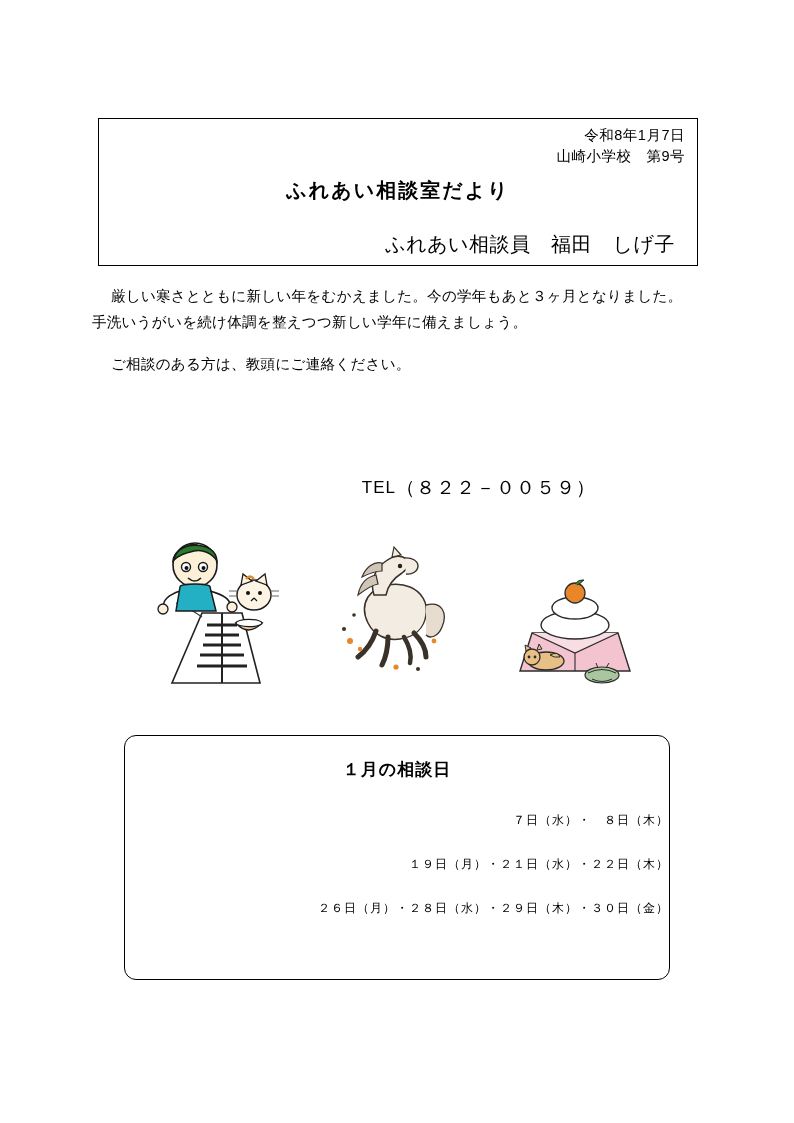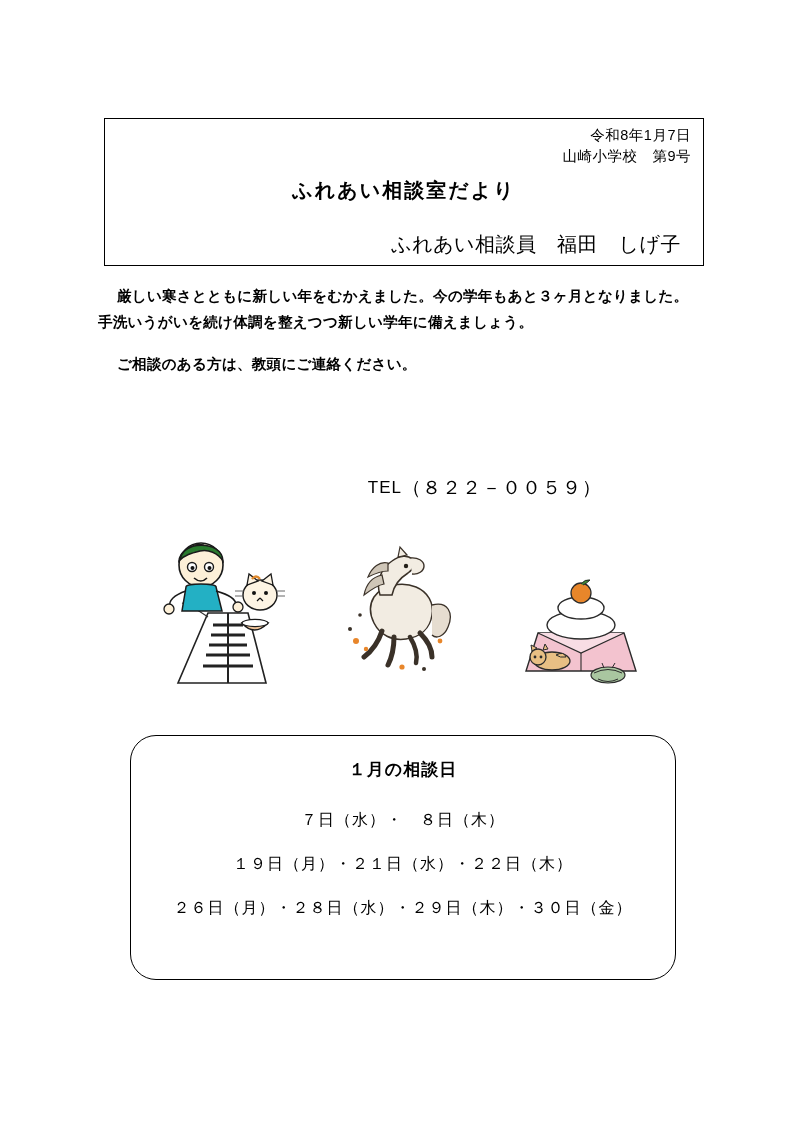--- a/index.html
+++ b/index.html
@@ -11,21 +11,21 @@
     height: 1123px;
     background: #ffffff;
     font-family: "Liberation Sans", sans-serif;
     color: #000000;
     position: relative;
     overflow: hidden;
   }
 
   .page {
     position: absolute;
-    left: 6px; top: 0;
+    left: 0; top: 0;
     width: 682px;
     height: 1123px;
   }
 
   
   .header-box {
     position: absolute;
     left: 98px;
     top: 118px;
     width: 600px;
@@ -70,21 +70,21 @@
     line-height: 26px;
     letter-spacing: 0.2px;
   }
   .para {
     margin: 0 0 16px 0;
   }
   .para .indent {
     display: inline-block;
     width: 1.3em;
   }
-  .para-line { display: block; font-weight: bold; }
+  .para-line { display: block; }
 
   .tel-line {
     position: absolute;
     right: 86px;
     top: 475px;
     font-size: 19px;
     letter-spacing: 1px;
   }
   .tel-small {
     font-size: 17px;
@@ -102,41 +102,41 @@
   #illus-mochi { left: 510px; top: 575px; }
 
   
   .schedule-box {
     position: absolute;
     left: 124px;
     top: 735px;
     width: 546px;
     height: 245px;
     border: 1px solid #000000;
-    border-radius: 26px;
+    border-radius: 12px;
     box-sizing: border-box;
   }
   .schedule-title {
     position: absolute;
     left: 0; right: 0;
     top: 22px;
     text-align: center;
     font-size: 17px;
     font-weight: bold;
     letter-spacing: 1px;
   }
   .schedule-list {
     position: absolute;
     left: 0;
     right: 0;
     top: 62px;
   }
   .schedule-row {
-    text-align: center;
-    font-size: 16px;
+    text-align: right;
+    font-size: 12px;
     letter-spacing: 1px;
     line-height: 44px;
     white-space: nowrap;
   }
 </style>
 </head>
 <body>
 
 <div class="page">
 

